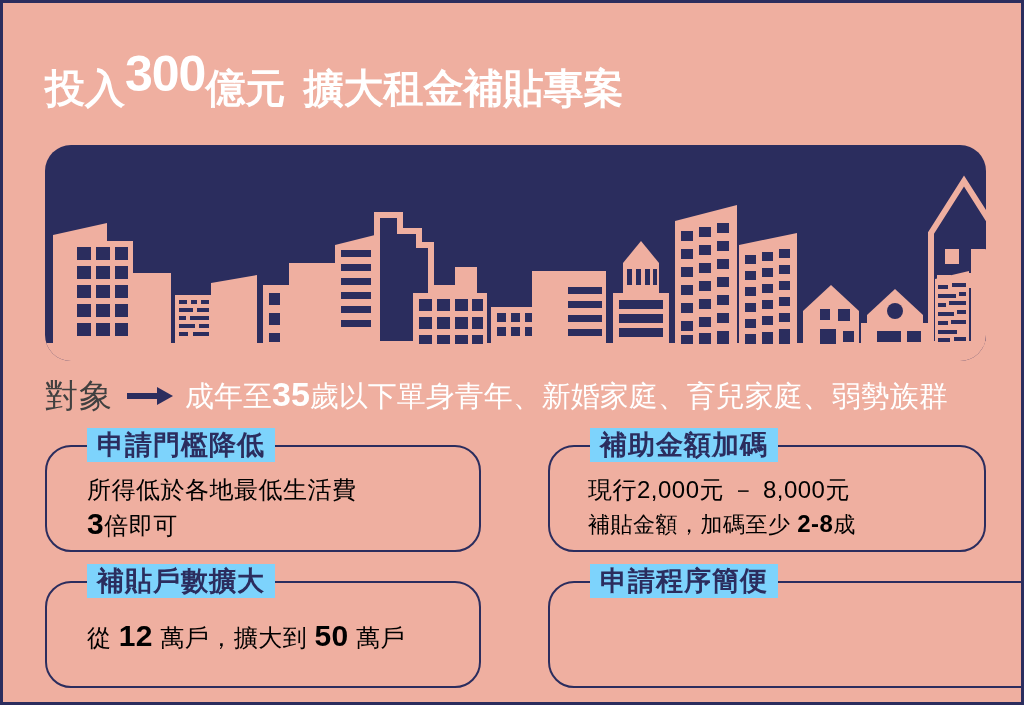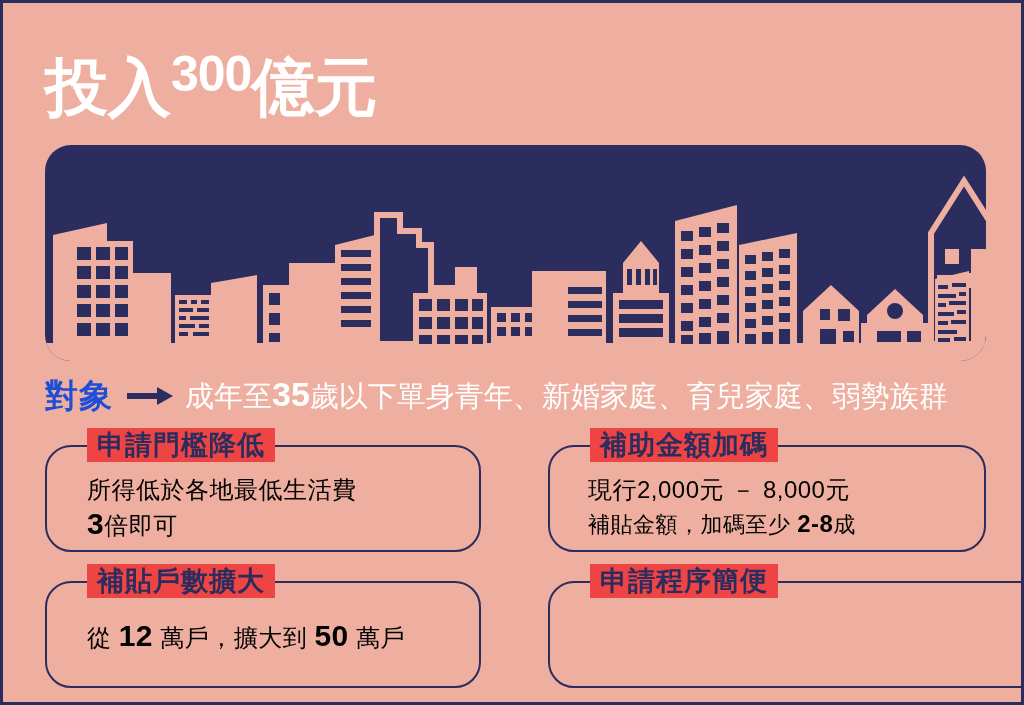--- a/index.html
+++ b/index.html
@@ -31,21 +31,21 @@
     width: 950px;
     height: 82px;
     display: flex;
     align-items: center;
     color: #ffffff;
     font-weight: 700;
     letter-spacing: 0px;
     white-space: nowrap;
     line-height: 1;
   }
-  #headline .cjk-big { font-size: 63px; font-weight: 700; margin-top: 27px; }
+  #headline .cjk-big { font-size: 40px; font-weight: 700; margin-top: 27px; }
   #headline .num-big { font-size: 50px; font-weight: 700; letter-spacing: -1px; }
   #headline .gap { display: inline-block; width: 18px; }
 
   
   #skyline-panel {
     position: absolute;
     left: 42px;
     top: 142px;
     width: 941px;
     height: 216px;
@@ -60,23 +60,23 @@
     position: absolute;
     left: 42px;
     top: 372px;
     width: 950px;
     height: 42px;
     display: flex;
     align-items: center;
     white-space: nowrap;
   }
   #target-row .target-label {
-    color: #1d4ed8;
+    color: #404040;
     font-size: 33px;
-    font-weight: 700;
+    font-weight: 400;
     letter-spacing: 1px;
   }
   #target-row .arrow-wrap {
     display: inline-flex;
     align-items: center;
     margin: 0 12px 0 14px;
   }
   #target-row .arrow-wrap svg { display: block; }
   #target-row .target-text {
     color: #ffffff;
@@ -98,21 +98,21 @@
     position: absolute;
     inset: 0;
     border: 2.5px solid #2b2d5e;
     border-radius: 26px;
   }
   .card .title {
     position: absolute;
     left: 42px;
     top: -17px;
     padding: 0 10px;
-    background: #ef4444;
+    background: #7dd3fc;
     color: #2b2d5e;
     font-size: 27px;
     font-weight: 700;
     line-height: 34px;
     white-space: nowrap;
     letter-spacing: 1px;
   }
   .card .body {
     position: absolute;
     left: 42px;
@@ -152,20 +152,21 @@
 </head>
 <body>
 
 <div id="poster">
 
   <div id="headline">
     <span class="cjk-big">投入</span>
       <span class="num-big">300</span>
       <span class="cjk-big">億元</span>
       <span class="gap"></span>
+      <span class="cjk-big">擴大租金補貼專案</span>
   </div>
 
   <div id="skyline-panel">
     <svg viewBox="0 0 941 216" preserveAspectRatio="none">
 
       <rect x="0" y="198" width="941" height="18" fill="#efafa0"></rect>
 
       <polygon points="8,90 62,78 62,199 8,199" fill="#efafa0"></polygon>
       <rect x="26" y="96" width="62" height="103" fill="#efafa0"></rect>
       <g fill="#2b2d5e">

